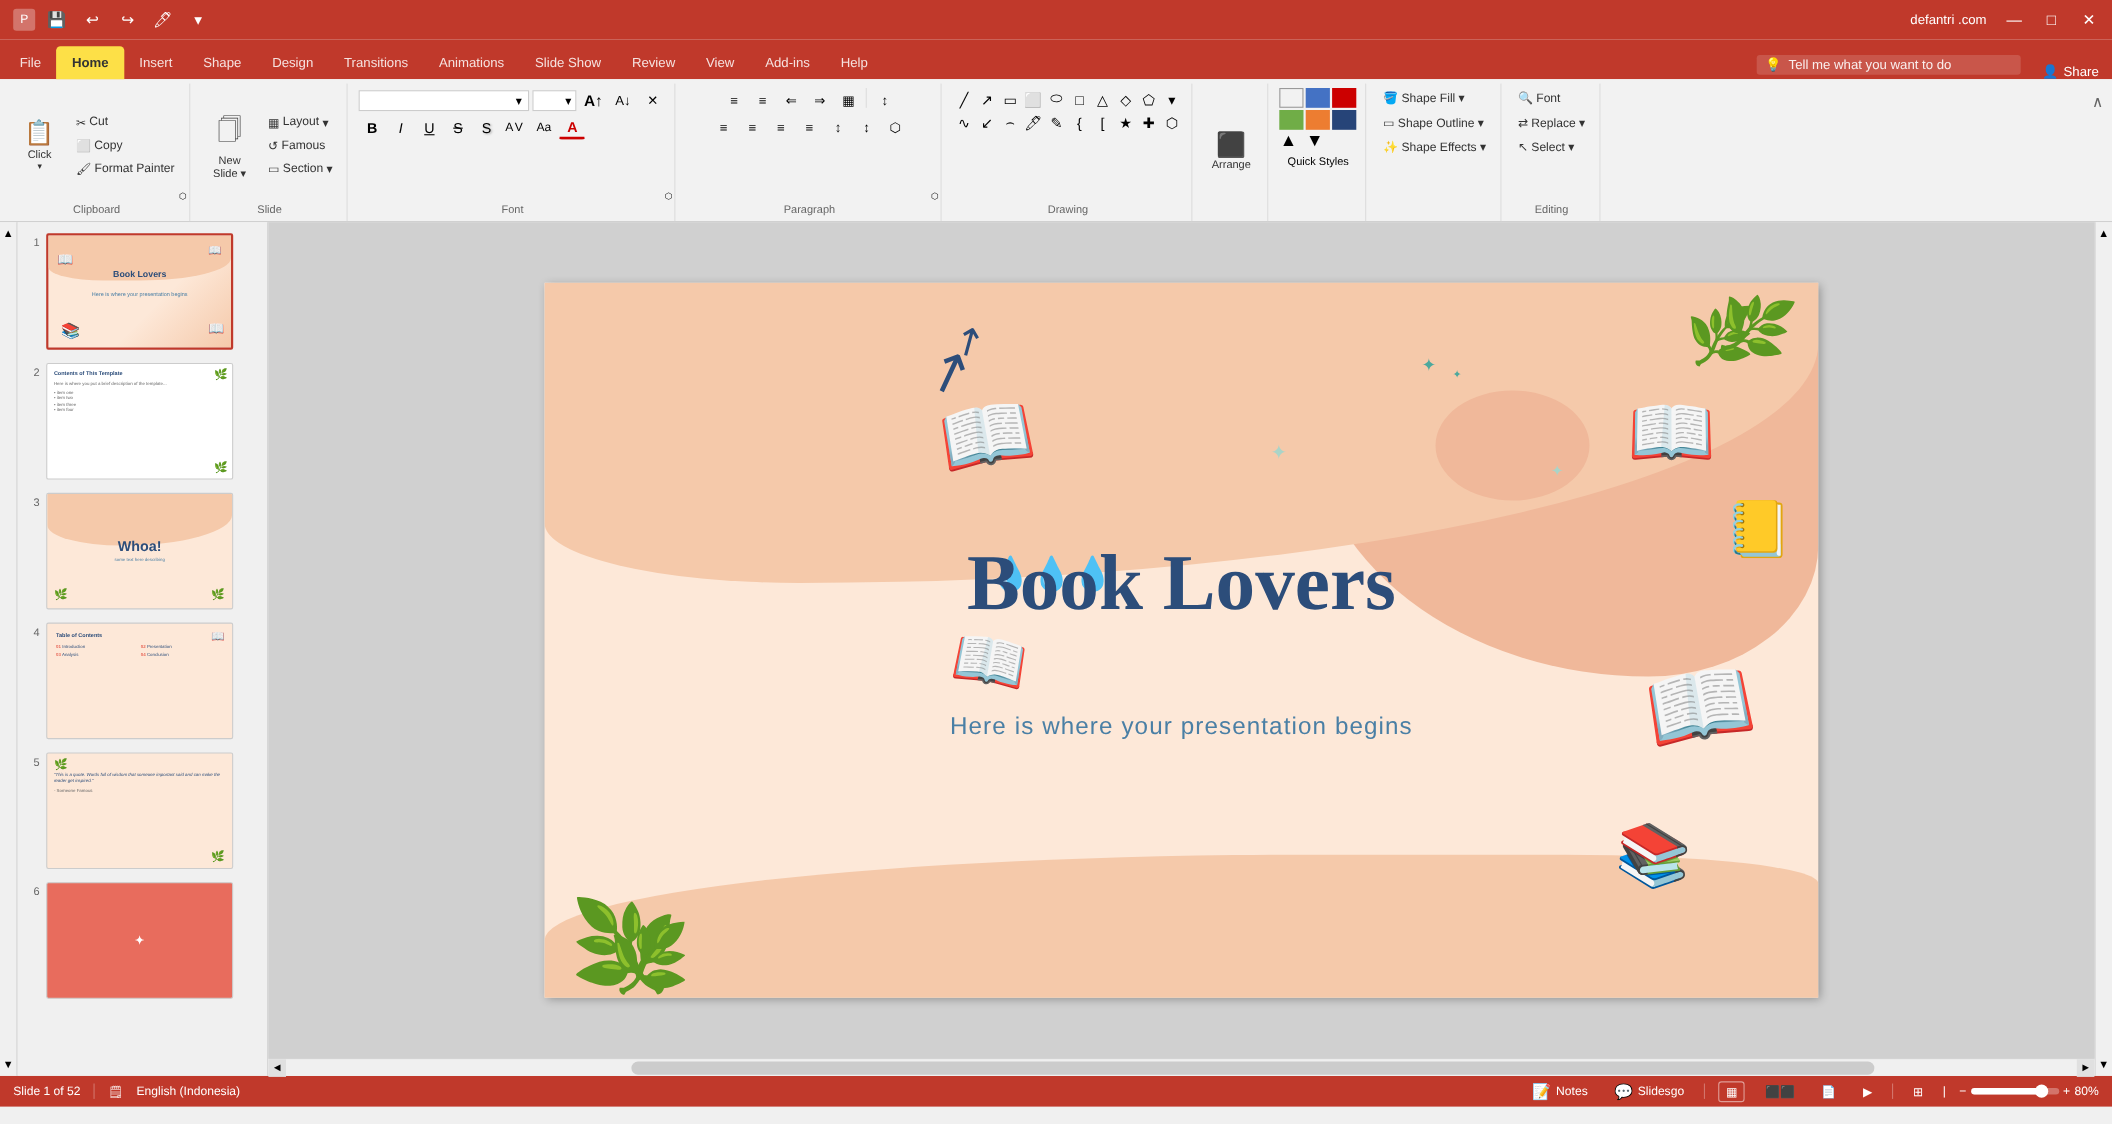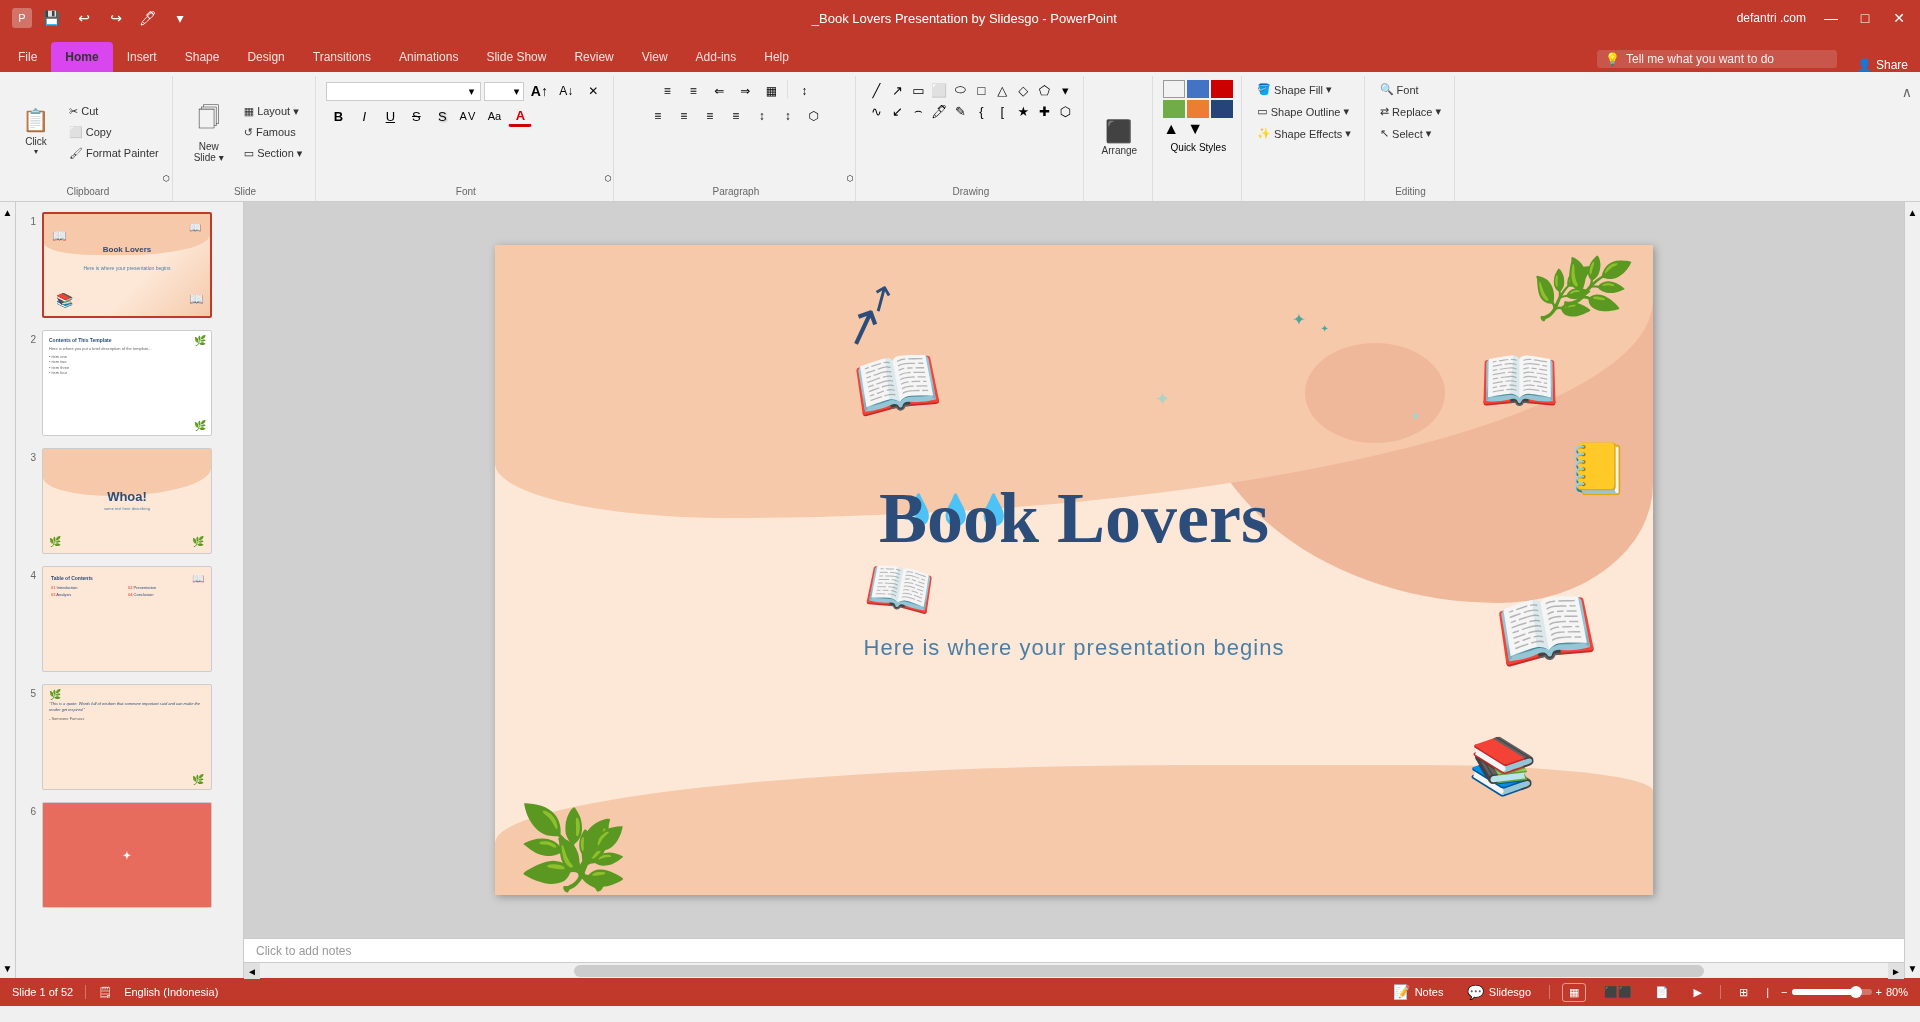--- a/index.html
+++ b/index.html
@@ -33,21 +33,21 @@
       padding: 6px 14px;
       font-size: 12px;
       cursor: pointer;
       color: rgba(255,255,255,0.85);
       border-radius: 4px 4px 0 0;
       height: 30px;
       display: flex;
       align-items: center;
     }
     .ribbon-tab.active {
-      background: #d946ef;
+      background: #fde047;
       color: #333;
       font-weight: 600;
     }
 
     
     #ribbon {
       height: 130px;
       background: #f2f2f2;
       border-bottom: 1px solid #ccc;
       display: flex;
@@ -325,21 +325,20 @@
 
 <div id="title-bar">
   <div id="title-bar-left">
     <div class="title-icon">P</div>
     <div class="qa-btn">💾</div>
     <div class="qa-btn">↩</div>
     <div class="qa-btn">↪</div>
     <div class="qa-btn">🖊</div>
     <div class="qa-btn">▾</div>
   </div>
-  <div id="title-bar-center">_Book Lovers Presentation by Slidesgo - PowerPoint</div>
   <div id="title-bar-right">
     <span style="cursor:pointer;display:flex;align-items:center;gap:6px;">defantri .com</span>
     <span class="window-btn">—</span>
     <span class="window-btn">□</span>
     <span class="window-btn">✕</span>
   </div>
 </div>
 
 <div id="ribbon-tabs">
   <div class="ribbon-tab">File</div>
@@ -691,23 +690,20 @@
         <div style="position:absolute;top:12%;right:28%;font-size:10px;color:#4ca89d;z-index:5;">✦</div>
 
         <div class="slide-title">Book Lovers</div>
 
         <div class="slide-subtitle">Here is where your presentation begins</div>
 
       </div>
 
     </div>
 
-    <div id="notes-bar">
-      <span style="color:#999;">Click to add notes</span>
-    </div>
 
     <div id="bottom-scroll">
       <div class="scroll-track">
         <div class="scroll-thumb"></div>
       </div>
       <div style="position:absolute;left:0;top:0;width:16px;height:16px;background:#e0e0e0;display:flex;align-items:center;justify-content:center;font-size:10px;cursor:pointer;">◄</div>
       <div style="position:absolute;right:0;top:0;width:16px;height:16px;background:#e0e0e0;display:flex;align-items:center;justify-content:center;font-size:10px;cursor:pointer;">►</div>
     </div>
   </div>
 

